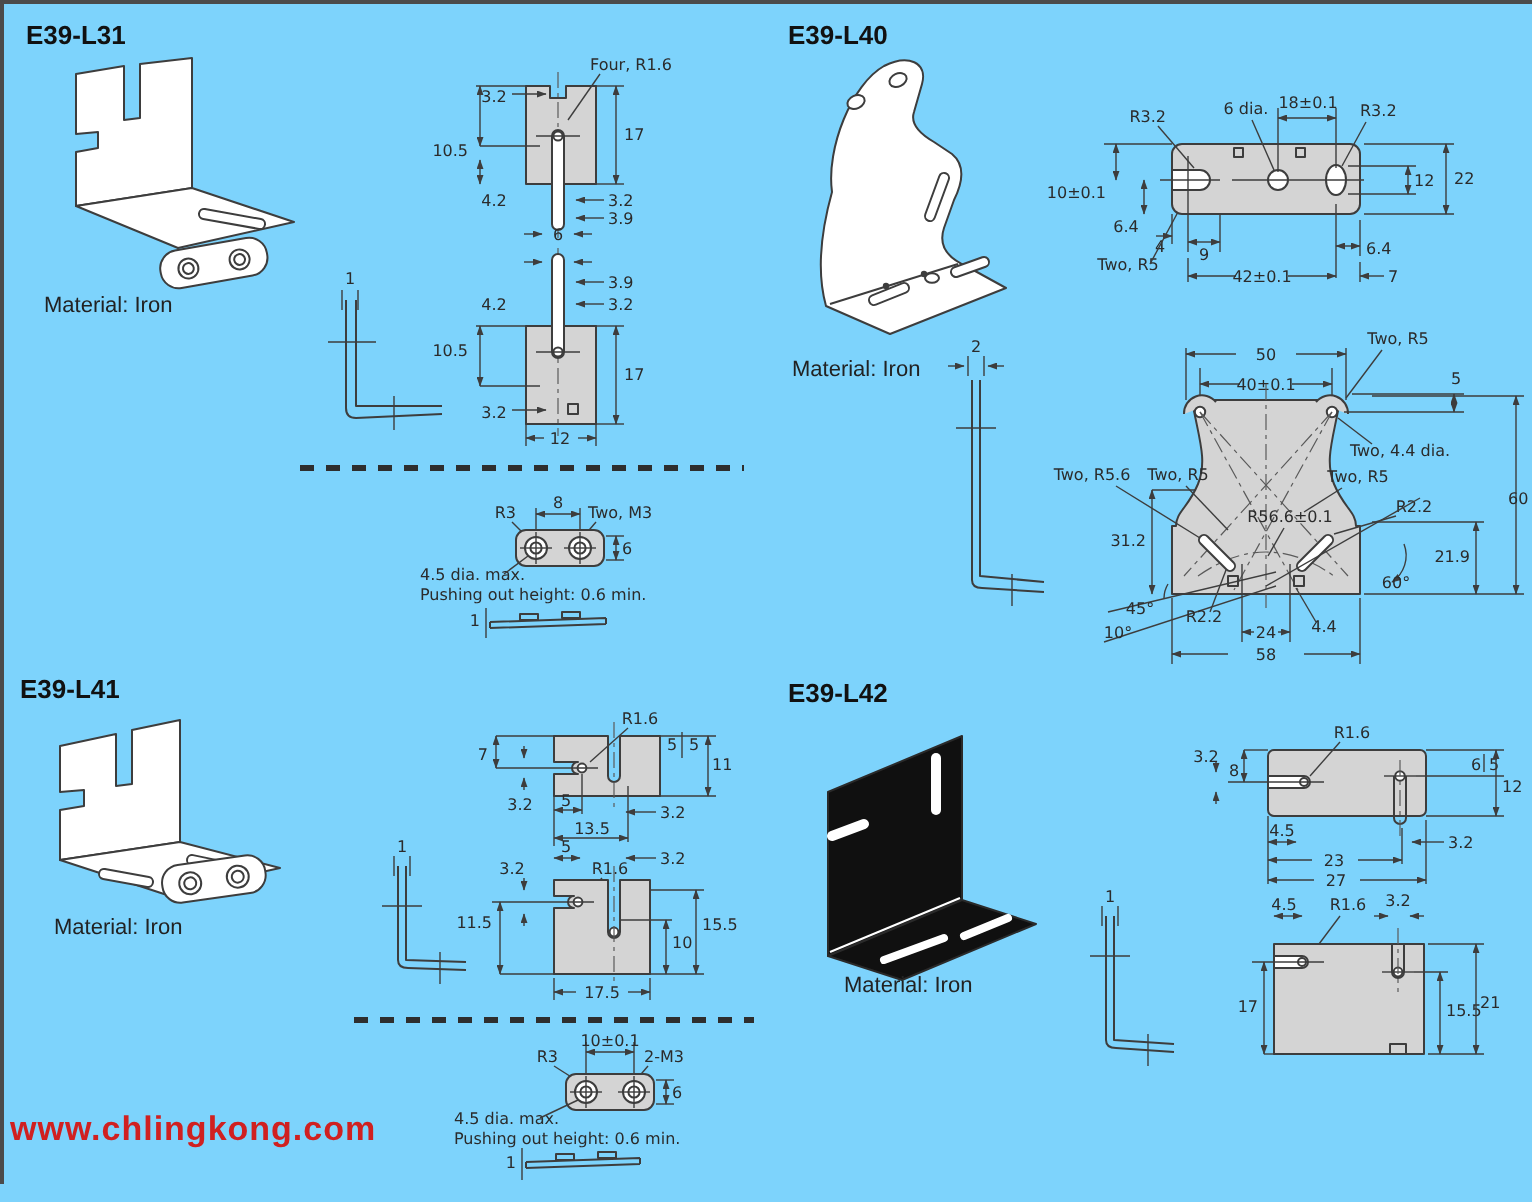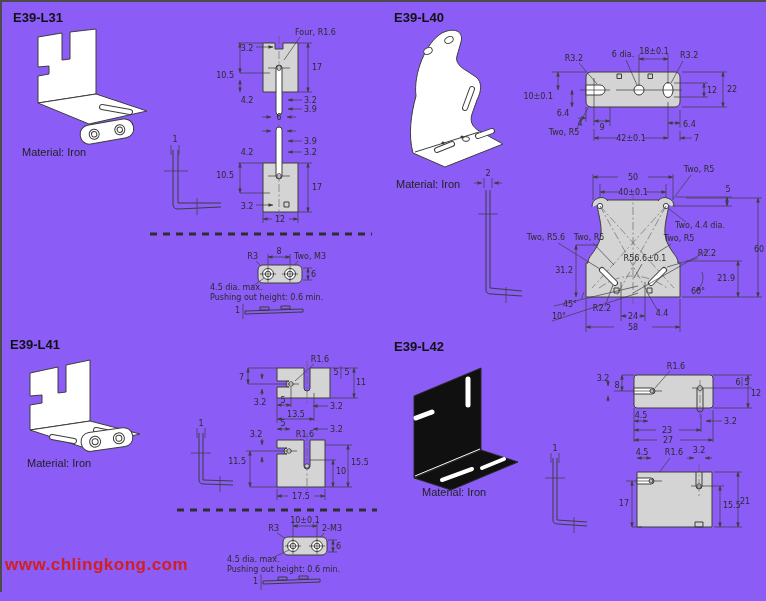--- a/index.html
+++ b/index.html
@@ -1,16 +1,16 @@
 <!DOCTYPE html>
 <html><head>
 <meta charset="utf-8">
 <style>
   html,body{margin:0;padding:0;background:#fff}
-  .stage{position:relative;width:766px;height:601px;background:#8b5cf6;overflow:hidden;font-family:"Liberation Sans",sans-serif}
+  .stage{position:relative;width:766px;height:601px;background:#7dd3fc;overflow:hidden;font-family:"Liberation Sans",sans-serif}
   .bline{position:absolute;background:#4b4b4b}
   svg{position:absolute;overflow:visible}
   svg text{font:8px "DejaVu Sans",sans-serif;fill:#2b2b2b;text-anchor:middle}
   text.ttl{font:bold 13px "Liberation Sans",sans-serif;fill:#111;text-anchor:start}
   text.mat{font:11px "Liberation Sans",sans-serif;fill:#222;text-anchor:start}
   text.wm{font:bold 17px "Liberation Sans",sans-serif;fill:#d02020;text-anchor:start;letter-spacing:.5px}
   text.ts{text-anchor:start}
   text.te{text-anchor:end}
   .o{stroke:#3d3d3d;stroke-width:1;fill:none;stroke-linejoin:round}
   .ow{stroke:#3d3d3d;stroke-width:1;fill:#fff;stroke-linejoin:round}

